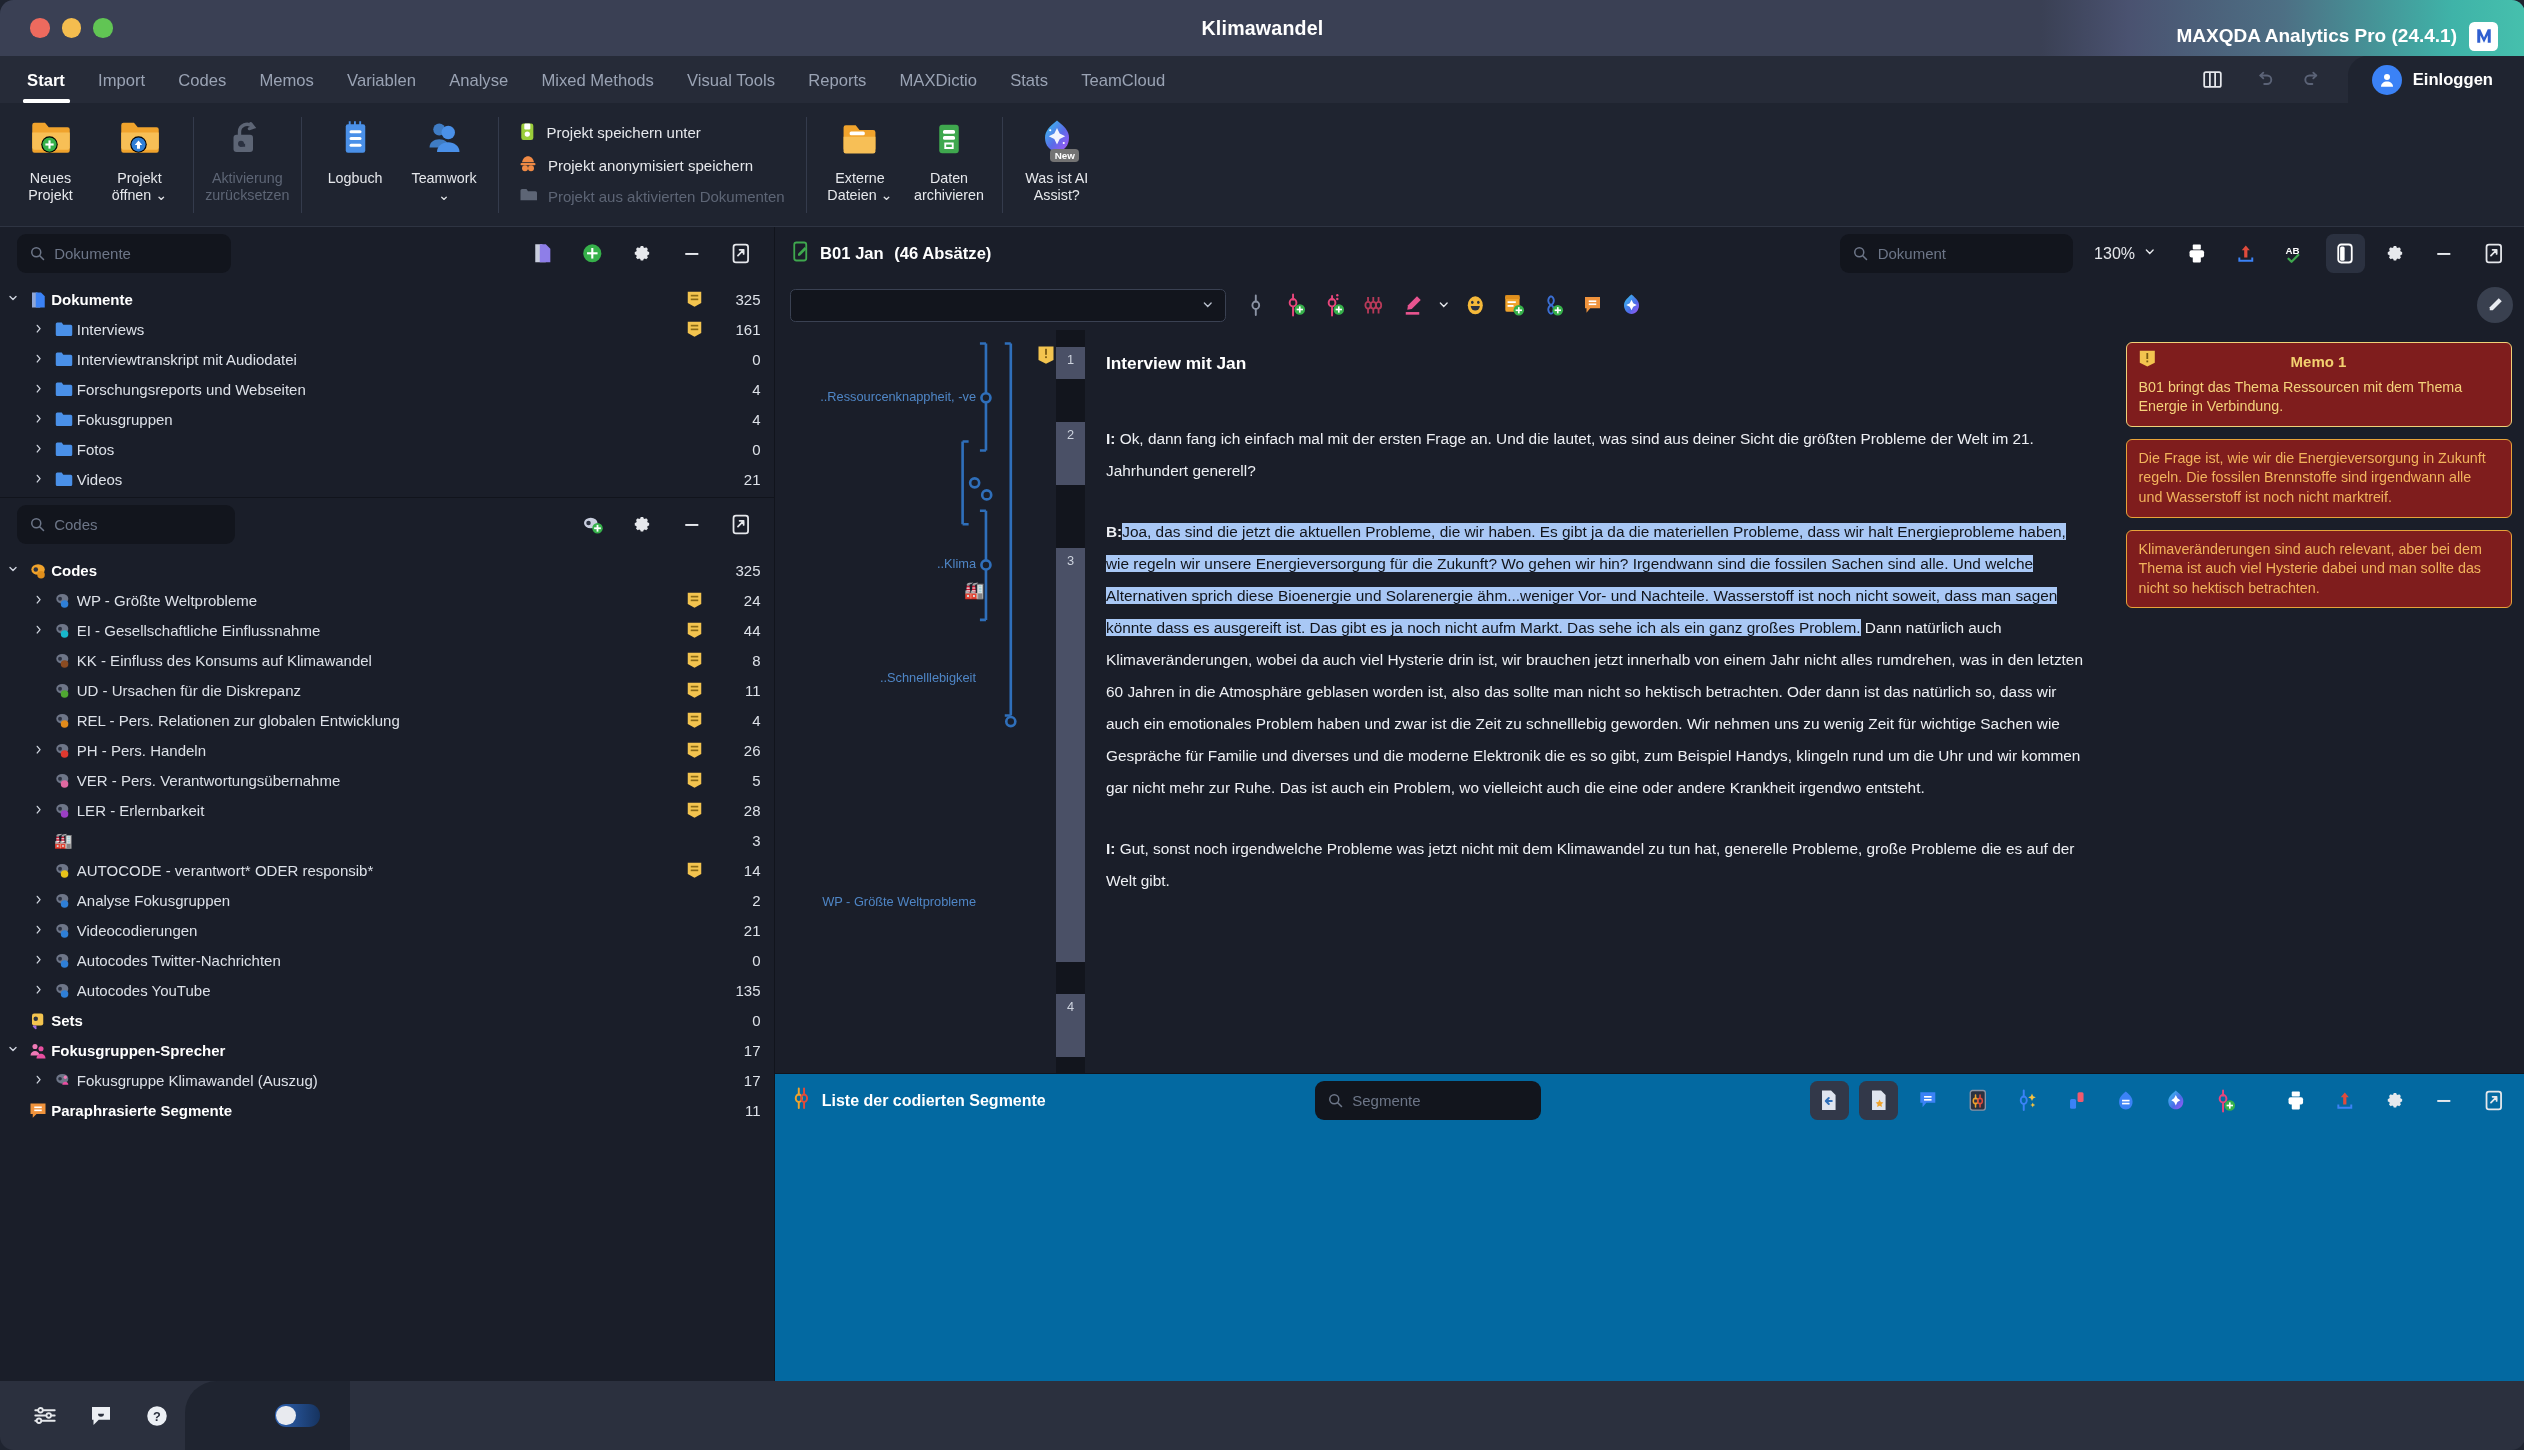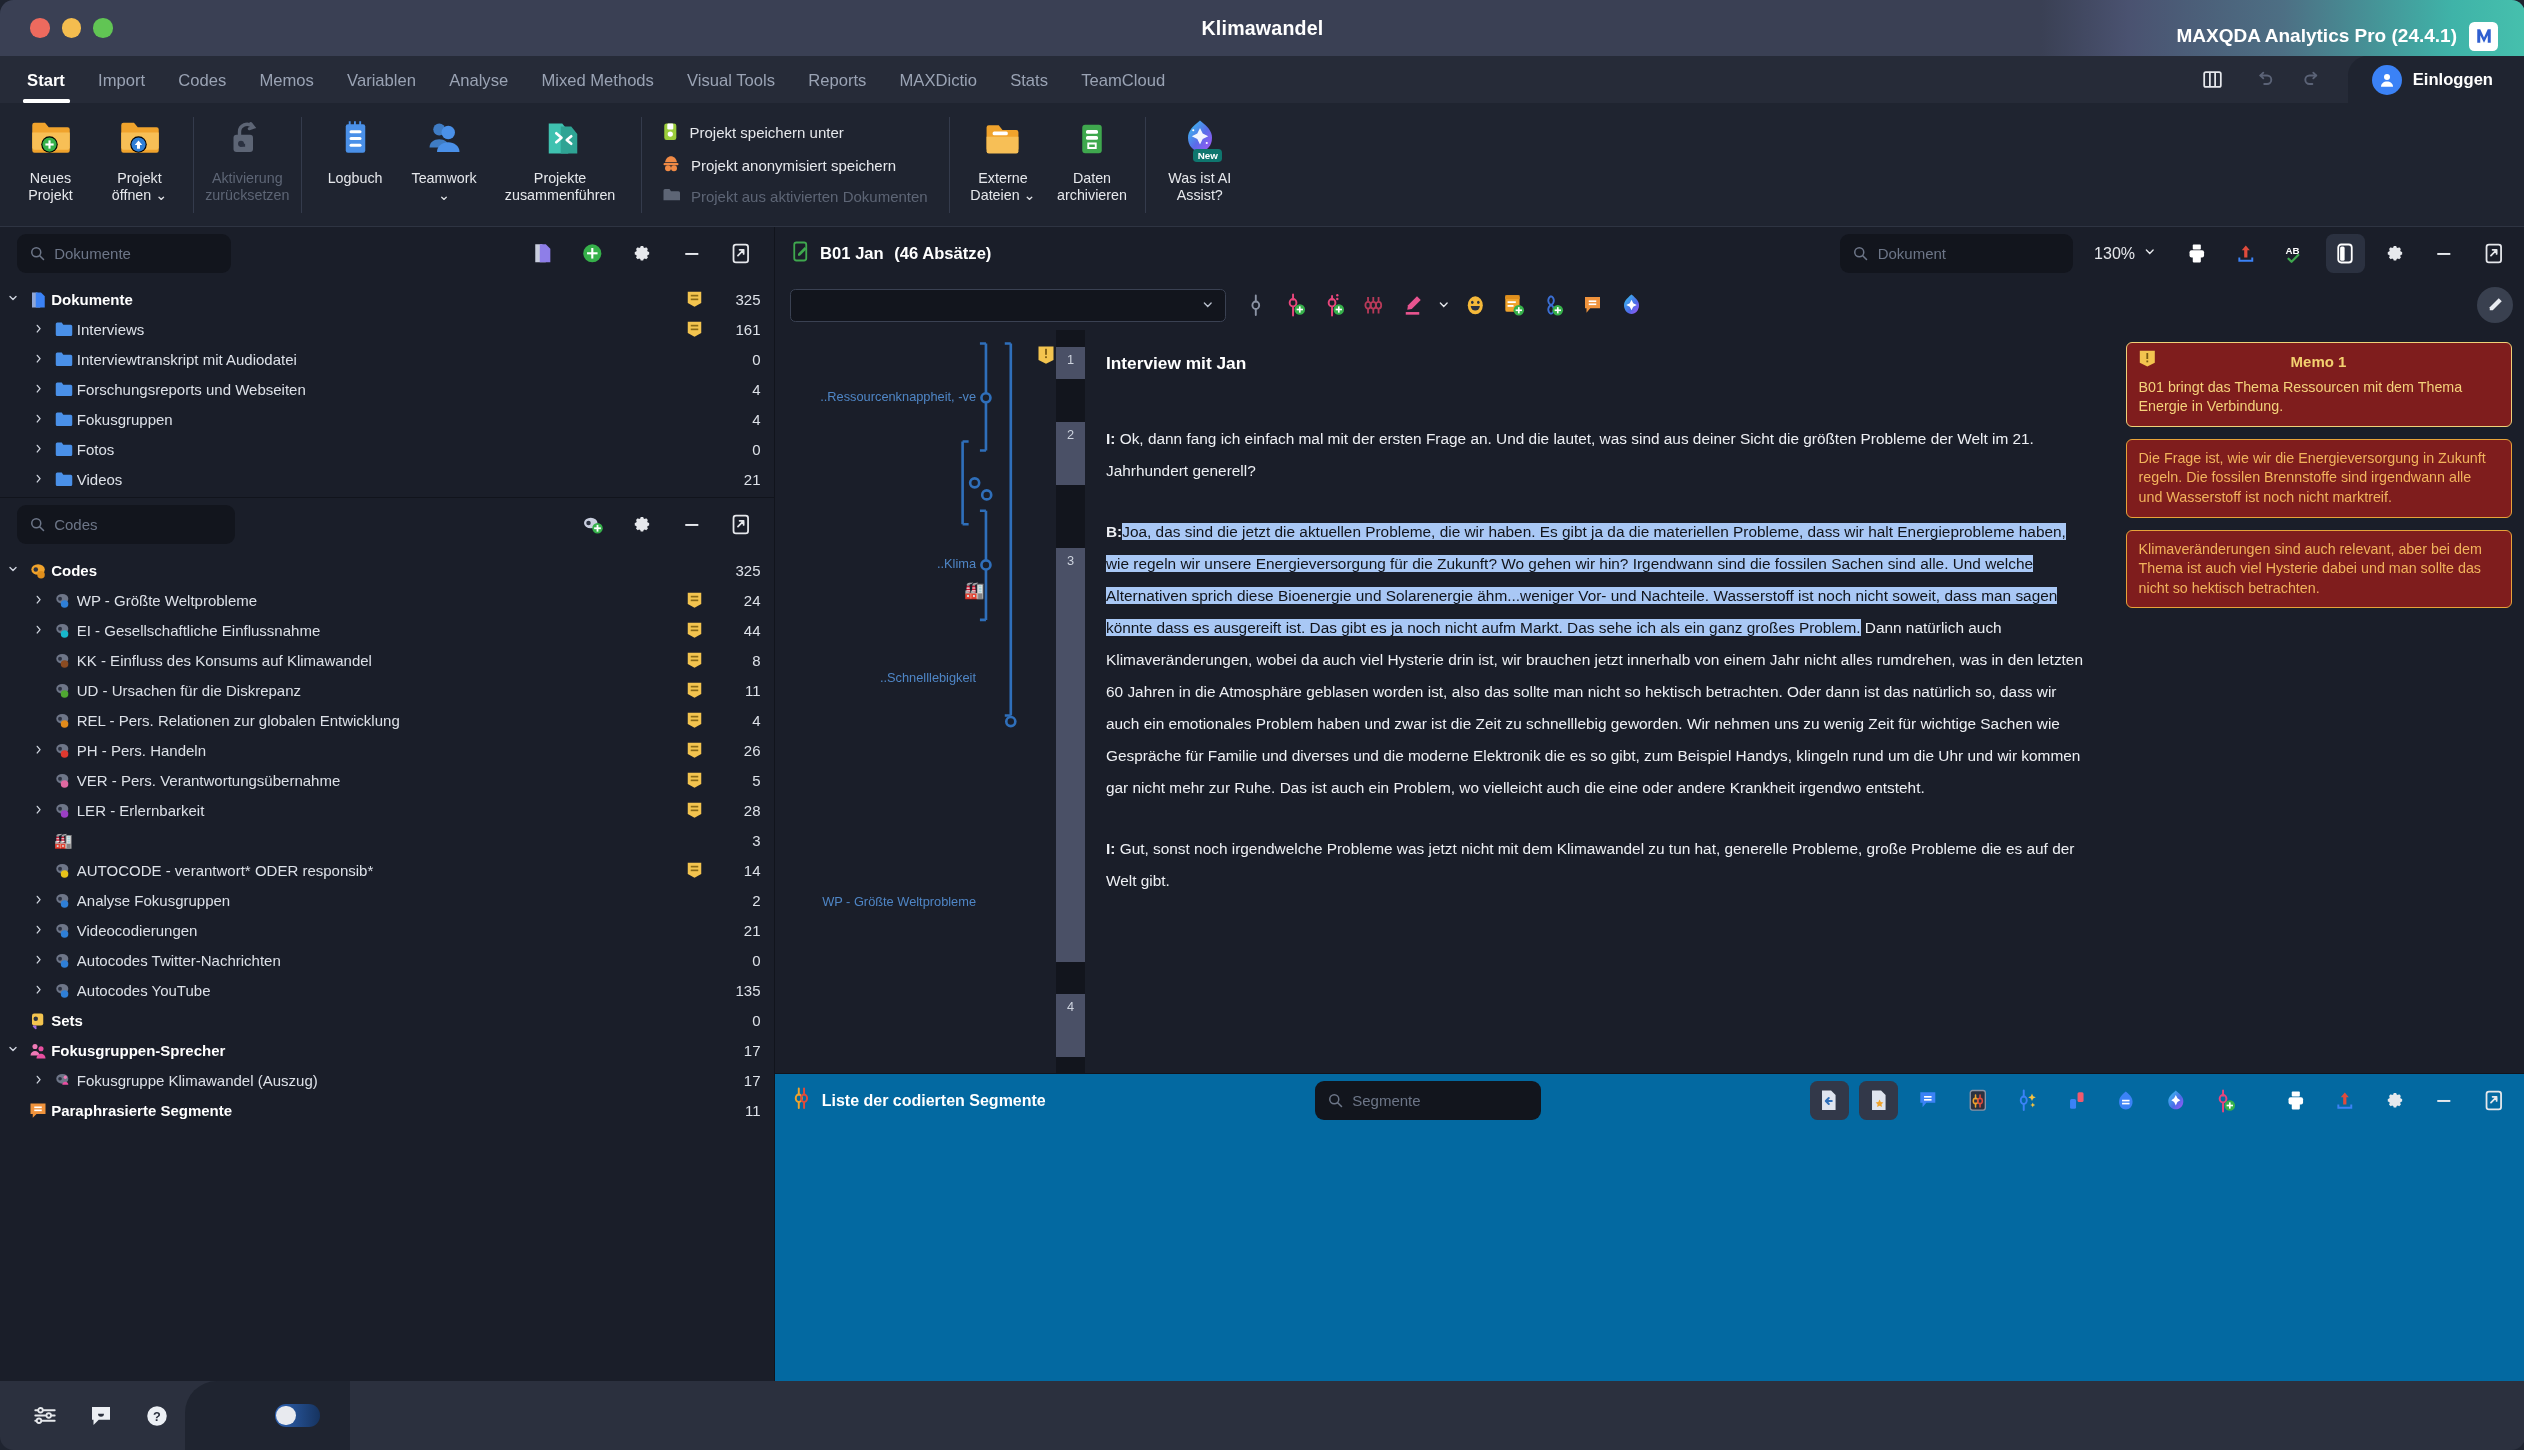--- a/index.html
+++ b/index.html
@@ -93,21 +93,21 @@
   .rbtn.wide { width:143px; }
   .rbtn .lbl {
     font-size:14.3px; line-height:17.3px; text-align:center; color:#e6e8ec;
   }
   .rbtn.disabled .lbl { color:#5d6575; }
   .ricon { height:50px; display:flex; align-items:center; justify-content:center; }
   .rlist { display:flex; flex-direction:column; justify-content:center; gap:9.8px; padding:0 12px; }
   .rlist-row { display:flex; align-items:center; gap:10.5px; font-size:15px; color:#e6e8ec; }
   .rlist-row.disabled { color:#5d6575; }
   .badge-new {
-    position:absolute; bottom:1.5px; right:-4.5px; background:#0f766e; color:#fff;
+    position:absolute; bottom:1.5px; right:-4.5px; background:#737373; color:#fff;
     font-size:9.8px; font-weight:bold; border-radius:3.8px; padding:0.8px 4.5px;
   }
 
   
   .workspace { flex:1; display:flex; min-height:0; }
 
   
   .leftcol { width:775px; flex:0 0 775px; display:flex; flex-direction:column; background:#1a1e29; border-right:0.8px solid #11141c; }
   .panel-head {
     height:53px; flex:0 0 53px; display:flex; align-items:center;
@@ -357,34 +357,20 @@
           <circle cx="31" cy="18" r="9" fill="#4a90e8"></circle>
             <path d="M16 44c0-8 7-13 15-13s15 5 15 13z" fill="#4a90e8"></path>
         </svg>
       </div>
       <div class="lbl">
         <div>Teamwork</div>
         <div>⌄</div>
       </div>
     </div>
 
-    <div class="rbtn wide">
-      <div class="ricon">
-        <svg width="44" height="39" viewBox="0 0 58 52">
-          <path d="M14 6h18l8 10v30H14z" fill="#3fc2b0"></path>
-          <path d="M30 10h14l8 10v26H30z" fill="#2fa494"></path>
-          <path d="M24 19l7 6-7 6" fill="none" stroke="#fff" stroke-width="3.5" stroke-linecap="round" stroke-linejoin="round"></path>
-          <path d="M44 23l-6 5 6 5" fill="none" stroke="#fff" stroke-width="3.5" stroke-linecap="round" stroke-linejoin="round"></path>
-        </svg>
-      </div>
-      <div class="lbl">
-        <div>Projekte</div>
-        <div>zusammenführen</div>
-      </div>
-    </div>
 
     <div class="rsep"></div>
 
     <div class="rlist">
       <div class="rlist-row">
         <span>
           <svg width="16.6" height="19.6" viewBox="0 0 22 26">
               <rect x="3" y="2" width="16" height="22" rx="3" fill="#9acd3a"></rect>
               <rect x="7" y="2" width="8" height="8" rx="1.5" fill="#fff"></rect>
               <circle cx="11" cy="16" r="3.5" fill="#fff"></circle>

